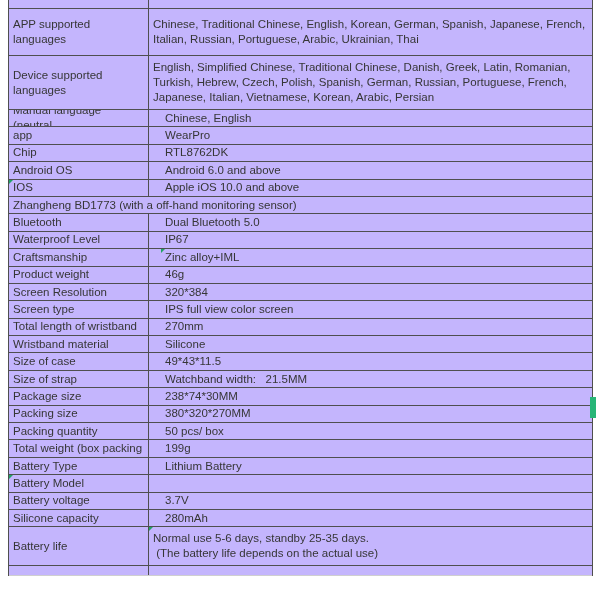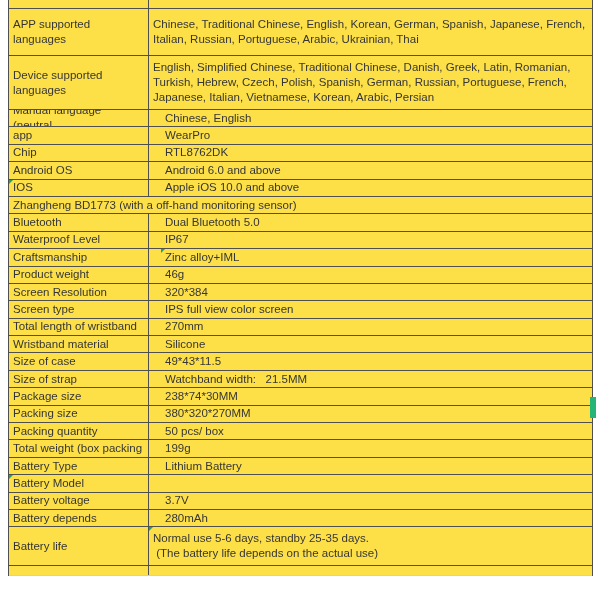--- a/index.html
+++ b/index.html
@@ -17,21 +17,21 @@
     height: 600px;
   }
   .tbl {
     position: absolute;
     left: 8px;
     top: 0;
     width: 585px;
     border-left: 1px solid var(--grid, #4f4f4f);
     border-right: 1px solid var(--grid, #4f4f4f);
     box-sizing: border-box;
-    background: #fde047;
+    background: #c4b5fd;
   }
   .row {
     display: flex;
     box-sizing: border-box;
     border-bottom: 1px solid var(--grid, #4f4f4f);
     align-items: stretch;
   }
   .row.single    { height: 17.4px; gap: 12px; }
   .row.twoline   { height: 47px; }
   .row.threeline { height: 54px; }
@@ -233,21 +233,21 @@
         </div>
       </div>
       <div class="row single">
         <div class="cell label">
           <span class="txt">Battery voltage</span>
         </div>
         <div class="cell value"><span class="txt">3.7V</span></div>
       </div>
       <div class="row single">
         <div class="cell label">
-          <span class="txt">Battery depends</span>
+          <span class="txt">Silicone capacity</span>
         </div>
         <div class="cell value"><span class="txt">280mAh</span></div>
       </div>
       <div class="row tall">
         <div class="cell label">
           <span class="txt">Battery life</span>
         </div>
         <div class="cell value"><span class="txt">Normal use 5-6 days, standby 25-35 days.
  (The battery life depends on the actual use)</span><span class="corner-mark"></span></div>
       </div>

